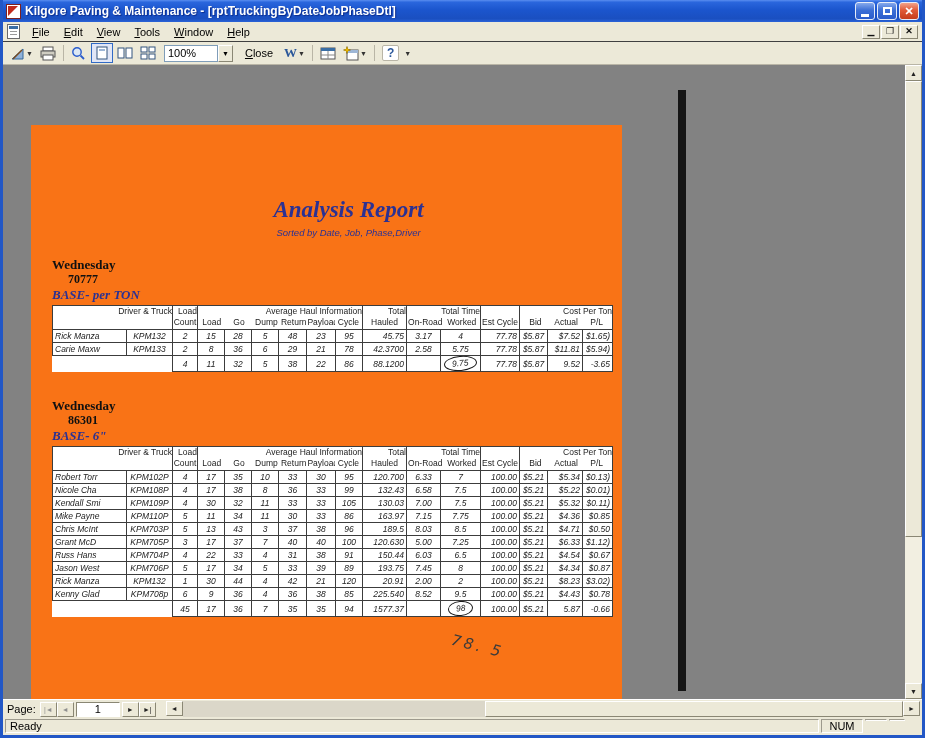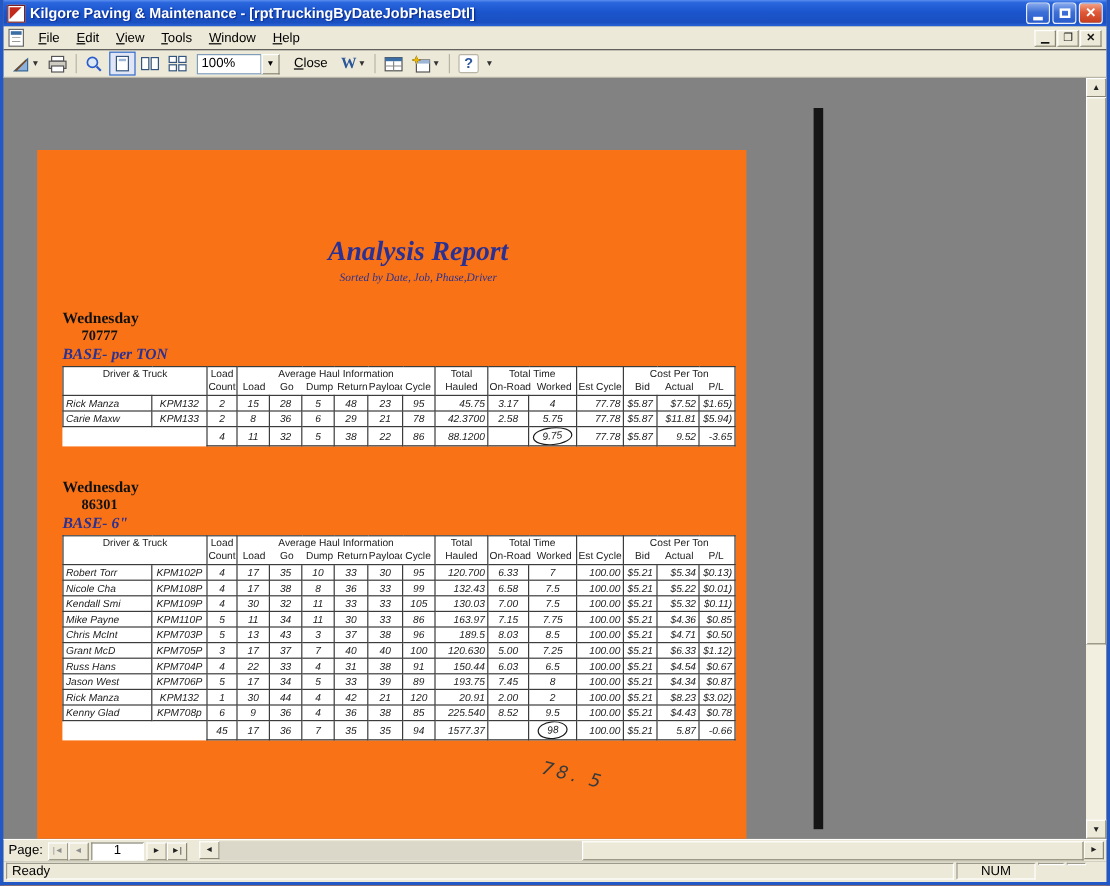--- a/index.html
+++ b/index.html
@@ -69,29 +69,29 @@
   
   .vscroll { position:absolute; right:0; top:0; bottom:0; width:17px; background:#f2efe1; }
   .v-btn { position:absolute; left:0; width:17px; height:16px; background:#ece9d8; border:1px solid; border-color:#fff #8a8774 #8a8774 #fff; font-size:7px; display:flex; align-items:center; justify-content:center; color:#222; }
   .v-up { top:0; } .v-down { bottom:0; }
   .v-thumb { position:absolute; left:0; top:16px; width:17px; height:72%; background:#ece9d8; border:1px solid; border-color:#fff #8a8774 #8a8774 #fff; }
 
   
   .rpt-title { position:absolute; top:72px; left:0; width:100%; text-align:center; padding-left:44px;
      font-family:"Liberation Serif",serif; font-style:italic; font-weight:bold; font-size:23px; color:#2b3193; }
   .rpt-subtitle { position:absolute; top:102px; left:0; width:100%; text-align:center; padding-left:44px;
-     font-family:Liberation Serif, serif; font-style:italic; font-size:9.5px; color:#2b3193; }
+     font-family:Liberation Sans, sans-serif; font-style:italic; font-size:9.5px; color:#2b3193; }
   .section { position:absolute; left:21px; }
   .sec-day { font-family:"Liberation Serif",serif; font-weight:bold; font-size:13px; line-height:15px; color:#111; }
   .sec-job { font-family:"Liberation Serif",serif; font-weight:bold; font-size:12px; line-height:15px; color:#111; padding-left:16px; }
   .sec-phase { font-family:"Liberation Serif",serif; font-weight:bold; font-style:italic; font-size:13px; line-height:16px; color:#2b3193; }
 
   table.rpt { border-collapse:collapse; table-layout:fixed; width:560px; margin-top:2px; background:#fff; }
   table.rpt th { border:1px solid #3c3c3c; font-weight:normal; font-size:8.5px; padding:0; vertical-align:top; height:24px; color:#222; }
-  .gt { line-height:11px; height:11px; text-align:center; white-space:nowrap; overflow:hidden; }
+  .gt { line-height:11px; height:11px; text-align:right; white-space:nowrap; overflow:hidden; }
   .gs { display:flex; line-height:11px; }
   .gs span { flex:1; text-align:center; white-space:nowrap; overflow:hidden; }
   table.rpt td { border:1px solid #3c3c3c; font-size:8.5px; padding:0 2px; height:12px; line-height:12px; white-space:nowrap; overflow:hidden; color:#222; }
   table.rpt tbody td { font-style:italic; }
   td.nb { border:none !important; }
   .al { text-align:left; } .ac { text-align:center; } .ar { text-align:right; }
   .circle { display:inline-block; border:1px solid #1a1a1a; border-radius:50%; padding:0 7px 1px; transform:rotate(-5deg); }
   .handnote { position:absolute; left:420px; top:512px; font-family:"DejaVu Sans",sans-serif; font-style:italic;
      font-size:15px; letter-spacing:3px; color:#3b3b3b; transform:rotate(14deg); }
 
@@ -103,21 +103,21 @@
   .hscroll { flex:1; height:16px; display:flex; margin-left:10px; }
   .h-track { flex:1; position:relative; background:#dbd7c9; }
   .h-thumb { position:absolute; right:0; top:0; bottom:0; width:58%; background:#ece9d8; border:1px solid; border-color:#fff #8a8774 #8a8774 #fff; }
   .arr { font-size:7px; color:#222; line-height:7px; }
   .arr.dis { color:#8f8f8f; }
 
   
   .statusbar { height:17px; flex:0 0 17px; background:#ece9d8; display:flex; align-items:flex-start; gap:2px; padding:1px 2px; }
   .panel { border:1px solid; border-color:#9d9a8d #fff #fff #9d9a8d; font-size:11px; display:flex; align-items:center; }
   .p-ready { flex:1; padding-left:4px; }
-  .p-num { width:66px; justify-content:center; }
+  .p-num { width:42px; justify-content:center; }
   .p-e1 { width:22px; } .p-e2 { width:16px; }
   .grip { width:13px; background:
      repeating-linear-gradient(135deg, transparent 0 3px, #b9b5a6 3px 4px, #fdfdfd 4px 5px); }
 </style>
 </head>
 <body>
 
 <div class="window">
 
   <div class="titlebar">

